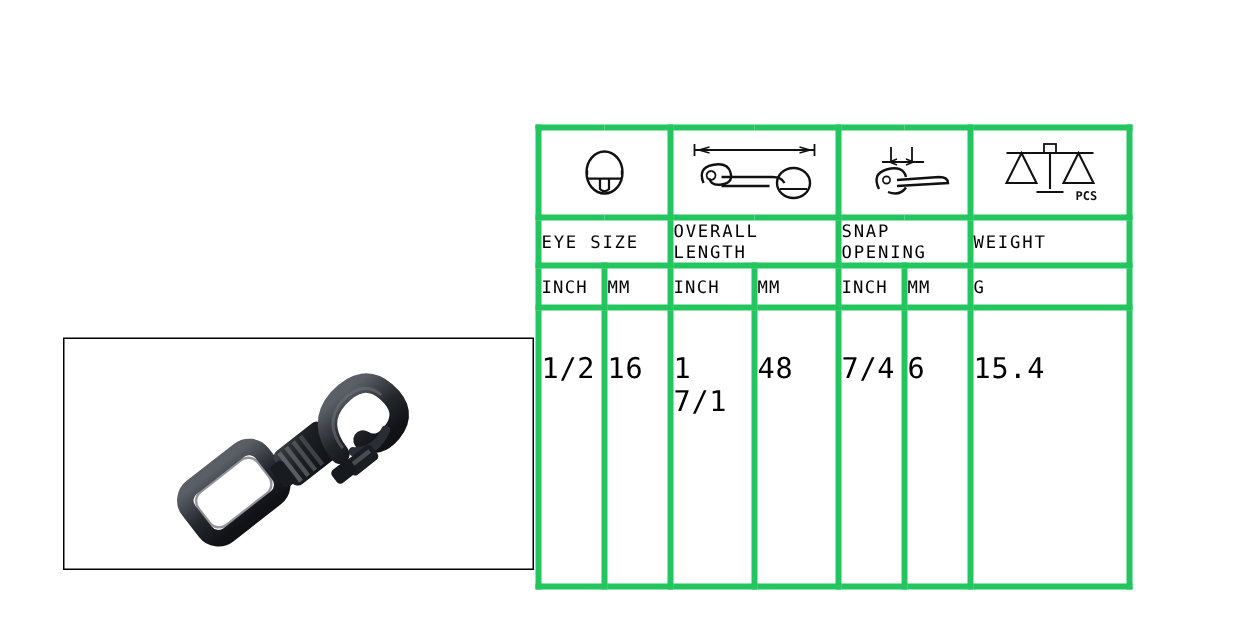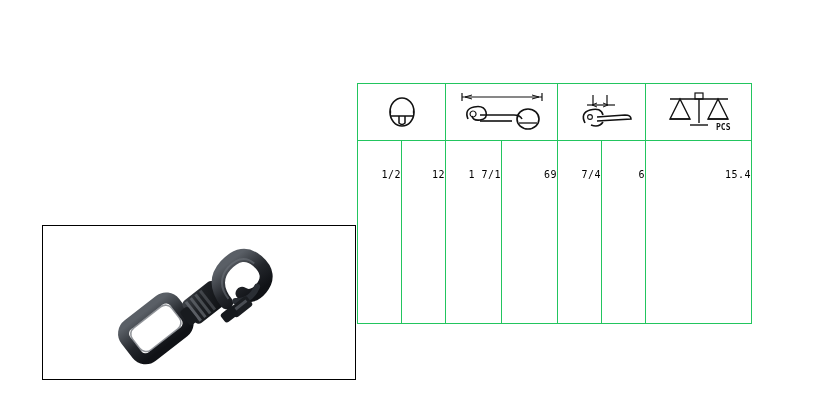--- a/index.html
+++ b/index.html
@@ -19,42 +19,42 @@
   
   .spec-table {
     position: absolute;
     left: 357px;
     top: 83px;
     width: 394px;
     border-collapse: collapse;
     table-layout: fixed;
   }
   .spec-table td, .spec-table th {
-    border: 1px solid #22c55e;
-    text-align: right;
+    border: 4px solid #22c55e;
+    text-align: left;
     vertical-align: middle;
     padding: 0;
     font-weight: normal;
   }
   .icon-row td {
     height: 56px;
   }
   .label-row td {
     height: 26px;
     font-size: 11.5px;
     letter-spacing: 1.2px;
   }
   .unit-row td {
     height: 24px;
     font-size: 11.5px;
     letter-spacing: 0.8px;
   }
   .value-row td {
     height: 154px;
-    font-size: 10px;
+    font-size: 19px;
     vertical-align: top;
     padding-top: 28px;
     letter-spacing: 0.5px;
   }
 
   
   .product-panel {
     position: absolute;
     left: 42px;
     top: 225px;
@@ -139,27 +139,42 @@
           <path d="M56 10 L46 30 H66 Z" fill="none" stroke="#111" stroke-width="1.4"></path>
           <path d="M8 30 H28" stroke="#111" stroke-width="1.4"></path>
           <path d="M46 30 H66" stroke="#111" stroke-width="1.4"></path>
           <rect x="33" y="4" width="8" height="6" fill="none" stroke="#111" stroke-width="1.2"></rect>
           <text x="54" y="41" font-family="DejaVu Sans Mono, monospace" font-size="8" font-weight="bold" fill="#111">PCS</text>
         </svg>
       </span>
     </td>
   </tr>
 
-
+  <tr class="label-row">
+    <td colspan="2">EYE SIZE</td>
+    <td colspan="2">OVERALL LENGTH</td>
+    <td colspan="2">SNAP OPENING</td>
+    <td>WEIGHT</td>
+  </tr>
+
+  <tr class="unit-row">
+    <td>INCH</td>
+    <td>MM</td>
+    <td>INCH</td>
+    <td>MM</td>
+    <td>INCH</td>
+    <td>MM</td>
+    <td>G</td>
+  </tr>
 
   <tr class="value-row">
     <td>1/2</td>
-    <td>12</td>
+    <td>16</td>
     <td>1 7/1</td>
-    <td>69</td>
+    <td>48</td>
     <td>7/4</td>
     <td>6</td>
     <td>15.4</td>
   </tr>
 </tbody>
   </table>
 
 <div class="product-panel">
   <div class="product-art">
     <svg width="200" height="140" viewBox="0 0 200 140">

